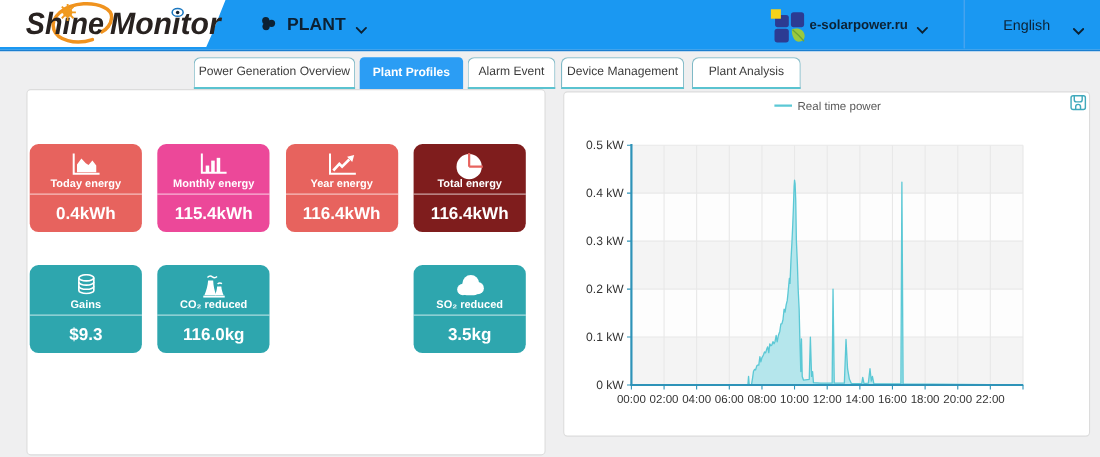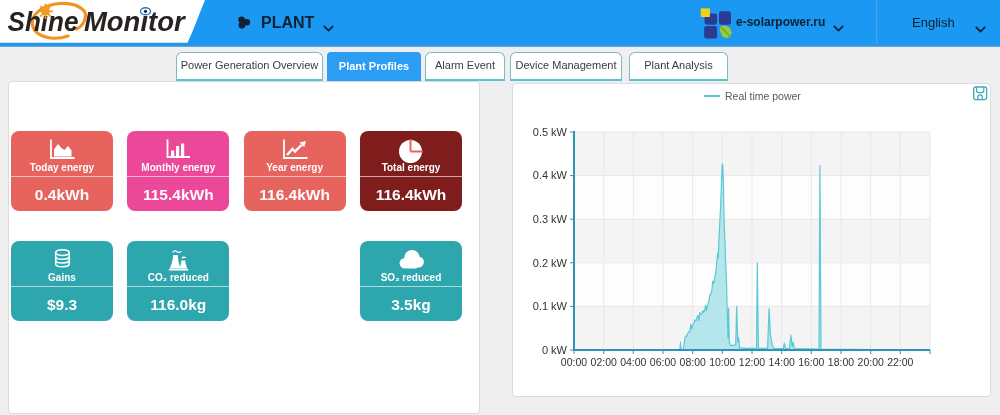--- a/index.html
+++ b/index.html
@@ -1,36 +1,36 @@
 <!DOCTYPE html>
 <html><head><meta charset="utf-8"><style>
 * {margin:0;padding:0;box-sizing:border-box}
 body {width:1000px;height:415px;font-family:"Liberation Sans",sans-serif;background:#efeff0;position:relative;overflow:hidden}
 #hdr {position:absolute;left:0;top:0;width:1000px;height:47px;background:#fff}
 .hitem {position:absolute;color:#0c2133;white-space:nowrap}
 #tabs {position:absolute;left:176px;top:52px;height:29px}
 .tab {float:left;height:29px;margin-right:4px;background:#fff;border:1px solid #7fb9c6;border-bottom:2px solid #5ac3d0;border-radius:6px 6px 0 0;font-size:11px;color:#3c3c3c;text-align:center;line-height:25px;white-space:nowrap;overflow:hidden}
 .tab.act {background:#2b9df4;border:none;border-radius:4px 4px 0 0;color:#fff;font-weight:bold;line-height:29px}
-#lpanel {position:absolute;left:8px;top:81px;width:472px;height:333px;background:#fff;border:1px solid #dcdcdc;border-radius:4px}
+#lpanel {position:absolute;left:24px;top:81px;width:472px;height:333px;background:#fff;border:1px solid #dcdcdc;border-radius:4px}
 #rpanel {position:absolute;left:512px;top:83px;width:479px;height:314px;background:#fff;border:1px solid #dcdcdc;border-radius:4px}
 .tile {position:absolute;width:102px;height:80px;border-radius:8px;color:#fff;text-align:center}
 .ticon {height:30px;padding-top:8px}
 .ticon svg {vertical-align:bottom}
 .tlabel {font-size:10px;font-weight:bold;margin-top:1px}
 .tsep {border-top:1px solid rgba(255,255,255,0.6);margin-top:3px}
 .tvalue {font-size:15.5px;font-weight:bold;margin-top:9px}
 </style></head>
 <body>
 <div id="hdr"></div>
 <svg style="position:absolute;left:0;top:0" width="1000" height="47" viewBox="0 0 1000 47">
 <path d="M205,0 H1000 V45.2 H0 V42.8 H187.5 C194,29 199,14.5 205,0 Z" fill="#1a98f2"></path>
 <rect x="0" y="45.2" width="1000" height="1.5" fill="#1b7fd0"></rect>
 <rect x="876" y="0" width="1.2" height="44" fill="#4aa5ef"></rect>
 </svg>
-<div class="hitem" style="left:0;top:0"><svg width="210" height="47" viewBox="0 0 210 47" font-family="'Liberation Sans',sans-serif">
+<div class="hitem" style="left:16px;top:0"><svg width="210" height="47" viewBox="0 0 210 47" font-family="'Liberation Sans',sans-serif">
 <path d="M68,36 C52,41.5 36,36 33,27 C29,15 43,4.5 60,3.5 C74,2.7 86,8 85.5,16 C85,22 81,27 76.5,29" stroke="#f0931f" stroke-width="3.2" fill="none" stroke-linecap="round"></path>
 <g fill="#282220" font-weight="bold" font-style="italic" font-size="28">
 <text transform="translate(7.5,31) scale(0.932,1)">Shıne</text>
         <text transform="translate(84,31) scale(0.98,1)">Monıtor</text>
 </g>
 <g stroke="#f09a1f" stroke-width="1.7">
 <line x1="45.5" y1="3.6" x2="45.5" y2="19"></line>
         <line x1="38" y1="11.3" x2="53" y2="11.3"></line>
 <line x1="40.2" y1="6" x2="50.8" y2="16.6"></line>
         <line x1="40.2" y1="16.6" x2="50.8" y2="6"></line>

